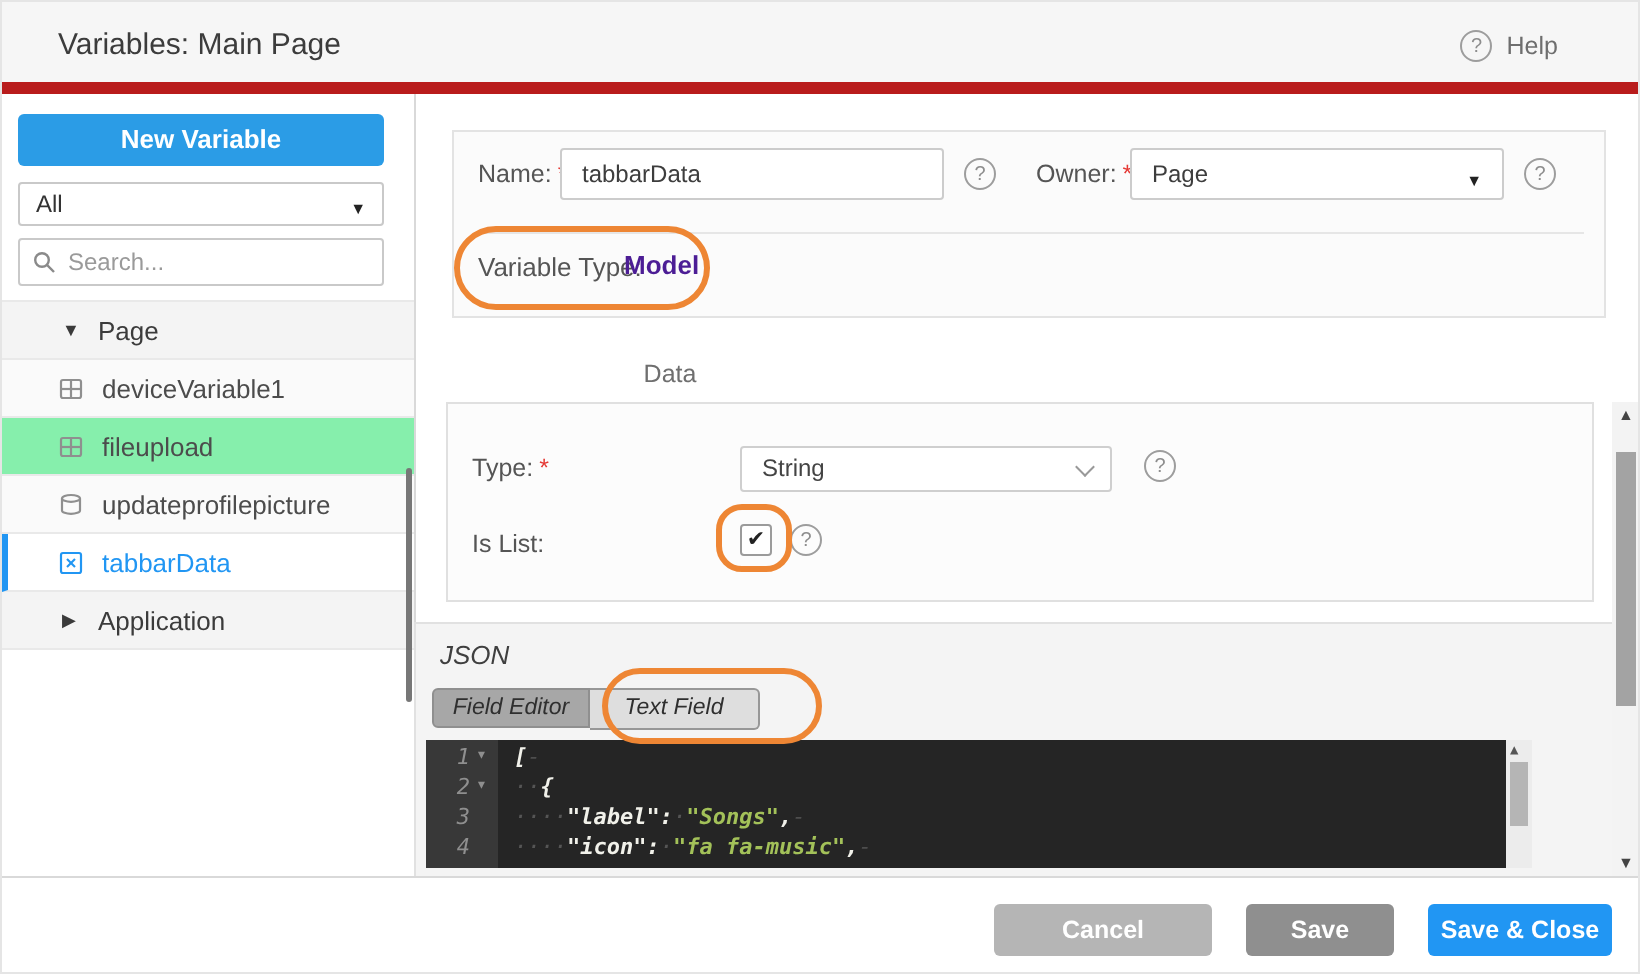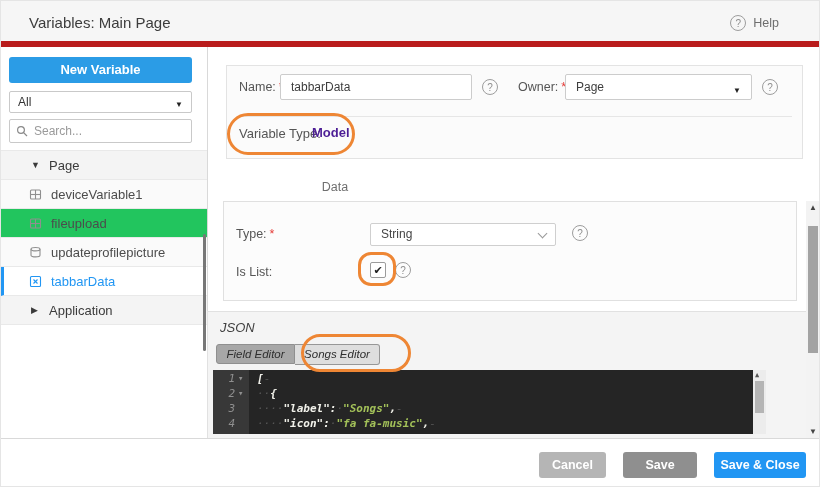--- a/index.html
+++ b/index.html
@@ -20,21 +20,21 @@
   .filter-select { position:absolute; left:8px; top:44px; width:183px; height:22px; background:#fff; border:1px solid #c9c9c9; border-radius:2px; font-size:12px; color:#333; line-height:20px; padding-left:8px; cursor:pointer; }
   .filter-select .sel-caret { position:absolute; right:8px; top:3px; font-size:8px; color:#222; }
   .search-box { position:absolute; left:8px; top:72px; width:183px; height:24px; background:#fff; border:1px solid #c9c9c9; border-radius:2px; }
   .search-box svg { position:absolute; left:6px; top:5px; }
   .search-box input { position:absolute; left:24px; top:1px; width:150px; height:20px; border:none; outline:none; font-size:12px; color:#555; background:transparent; font-family:"Liberation Sans", sans-serif; }
   .search-box input::placeholder { color:#9a9a9a; }
 
   .tree { position:absolute; left:0; top:103px; width:206px; border-top:1px solid #e9e9e9; }
   .tree-row { position:relative; height:29px; border-bottom:1px solid #e9e9e9; font-size:13px; color:#4c4c4c; cursor:pointer; background:#fafafa; }
   .tree-row.group { background:#f4f4f4; color:#3b3b3b; }
-  .tree-row.alt { background:#22c55e;padding-left:27px; }
+  .tree-row.alt { background:#86efac;padding-left:27px; }
   .tree-row .tri { position:absolute; left:30px; top:9px; font-size:9px; color:#3a3a3a; }
   .tree-row .lbl { position:absolute; left:48px; top:7px; }
   .tree-row .node-ic { position:absolute; left:28px; top:8px; }
   .tree-row .node-lbl { position:absolute; left:50px; top:7px; }
   .tree-row.selected { background:#fff; border-left:3px solid #2196f3; color:#2196f3; }
   .tree-row.selected .node-ic { left:25px; }
   .tree-row.selected .node-lbl { left:47px; }
   .side-scroll-thumb { position:absolute; right:1px; top:187px; width:3px; height:117px; background:#777; border-radius:2px; }
 
   
@@ -99,21 +99,21 @@
   
   .outer-scroll { position:absolute; left:805px; top:200px; width:14px; height:237px; background:#f3f3f3; }
   .outer-scroll .up { position:absolute; top:2px; left:3px; font-size:8px; color:#444; }
   .outer-scroll .down { position:absolute; bottom:2px; left:3px; font-size:8px; color:#444; }
   .outer-scroll .thumb { position:absolute; top:25px; left:2px; width:10px; height:127px; background:#a3a3a3; }
 
   
   .footer { position:absolute; left:0; top:437px; width:820px; height:50px; background:#fff; border-top:1px solid #d9d9d9; }
   .footer-btns { position:absolute; right:15px; top:13px; display:flex; gap:17px; }
   .fbtn { height:26px; border:none; border-radius:3px; color:#fff; font-weight:700; font-size:12.5px; text-align:center; line-height:26px; cursor:pointer; font-family:"Liberation Sans", sans-serif; }
-  .fbtn-cancel { width:67px; background:#b5b5b5; }
+  .fbtn-cancel { width:109px; background:#b5b5b5; }
   .fbtn-save { width:74px; background:#8f8f8f; }
   .fbtn-saveclose { width:92px; background:#2196f3; }
 </style>
 </head>
 <body>
 
 <div id="app">
 
   <div class="header">
     <div class="header-title">Variables: Main Page</div>
@@ -217,21 +217,21 @@
     <div class="islist-checkbox">✔</div>
     <span class="qmark islist-help">?</span>
   </div>
 
   <div class="json-panel">
     <div class="json-title">JSON</div>
     <span class="qmark json-help">?</span>
 
     <div class="editor-toggle">
       <div class="btn-fieldeditor">Field Editor</div>
-      <div class="btn-texteditor">Songs Editor</div>
+      <div class="btn-texteditor">Text Field</div>
     </div>
 
     <div class="code-editor">
       <div class="gutter"></div>
 
       <div class="code-line" style="top:1px;">
         <span class="ln">1</span>
         <span class="fold">▾</span>
         <span class="code-text"><span class="tok-ws"></span><span class="tok-b">[</span><span class="tok-key"></span><span class="tok-ws"></span><span class="tok-str"></span><span class="tok-b"></span><span class="tok-nl">-</span></span>
       </div>

